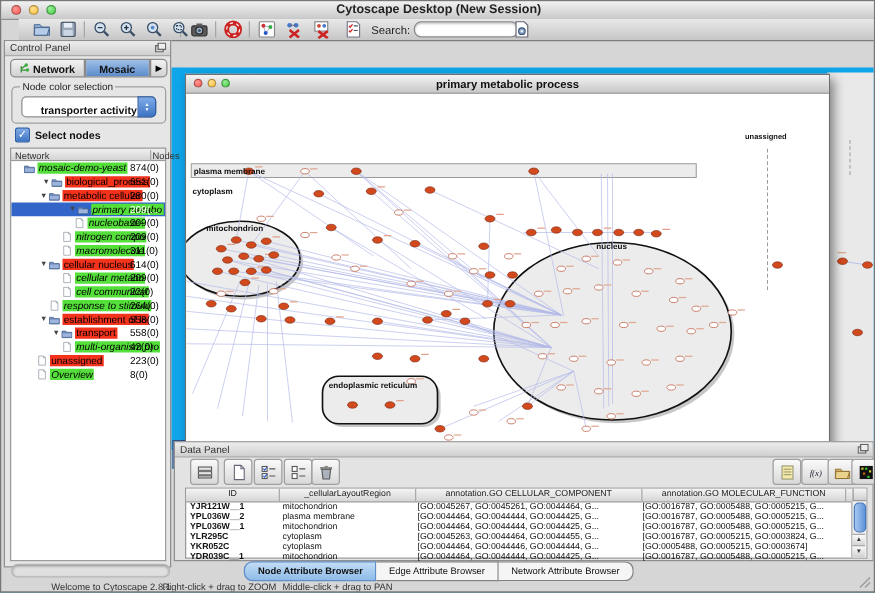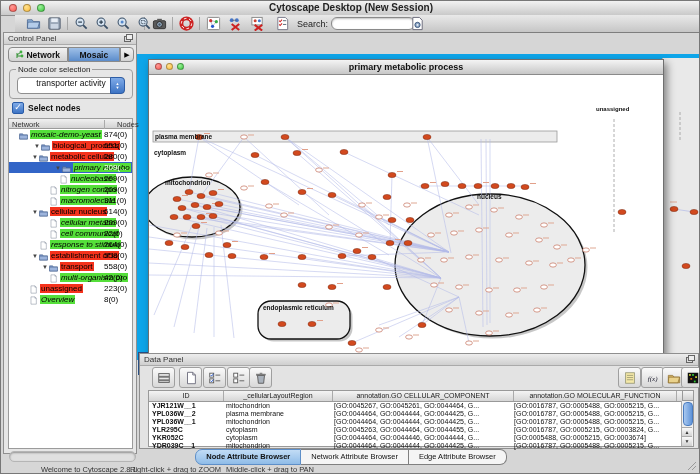--- a/index.html
+++ b/index.html
@@ -46,32 +46,32 @@
   #cp-tabs{position:absolute;left:4px;top:14px;width:126px;height:15px;display:flex;}
   .cp-tab{height:15px;display:flex;align-items:center;justify-content:center;gap:2px;
     font-size:8.5px;font-weight:bold;color:#111;border:1px solid #8a8a8a;box-sizing:border-box;}
   #tab-network{width:60px;background:linear-gradient(#F2F2F2,#D2D2D2);border-radius:4px 0 0 4px;}
   #tab-mosaic{width:53px;background:linear-gradient(#9FC0E8,#5B8CCB);}
   #tab-arrow{width:12px;background:linear-gradient(#F2F2F2,#D2D2D2);border:1px solid #8a8a8a;
     border-radius:0 4px 4px 0;font-size:7px;display:flex;align-items:center;justify-content:center;}
   #color-group{position:absolute;left:5px;top:36px;width:122px;height:28px;border:1px solid #9f9f9f;border-radius:4px;}
   #color-group legend, #color-legend{position:absolute;left:6px;top:-5px;background:#E6E6E6;font-size:8px;color:#222;padding:0 2px;}
   #color-combo{position:absolute;left:7px;top:7px;width:106px;height:15px;background:#fff;border:1px solid #8f8f8f;
-    border-radius:4px;font-size:8.5px;display:flex;align-items:flex-start;justify-content:center;color:#111;}
+    border-radius:4px;font-size:8.5px;display:flex;align-items:flex-end;justify-content:center;color:#111;font-weight:bold;}
   #combo-stepper{position:absolute;right:-1px;top:-1px;width:13px;height:15px;border-radius:0 4px 4px 0;
     background:linear-gradient(#7FABE8,#3D74C4);border:1px solid #2d5da6;display:flex;flex-direction:column;
     align-items:center;justify-content:center;color:#fff;font-size:4px;line-height:4px;}
   #select-row{position:absolute;left:8px;top:69px;display:flex;align-items:center;gap:4px;}
   #select-checkbox{width:10px;height:10px;border-radius:2px;border:1px solid #2A5CA8;
     background:linear-gradient(#7FABE8,#3D74C4);color:#fff;font-size:9px;line-height:9px;text-align:center;}
   #select-label{font-size:8.5px;font-weight:bold;color:#111;}
   #tree-header{position:absolute;left:4px;top:85px;width:125px;height:11px;background:linear-gradient(#F0F0F0,#D3D3D3);
     border:1px solid #9b9b9b;font-size:7.5px;color:#333;box-sizing:border-box;}
   #tree-header .c1{position:absolute;left:3px;top:1px;}
-  #tree-header .c2{position:absolute;left:95px;top:1px;border-left:1px solid #aaa;padding-left:12px;}
+  #tree-header .c2{position:absolute;left:111px;top:1px;border-left:1px solid #aaa;padding-left:1px;}
   #tree-body{position:absolute;left:4px;top:96px;width:125px;height:320px;background:#fff;
     border:1px solid #9b9b9b;border-top:none;overflow:hidden;box-sizing:border-box;}
   .tree-row{position:relative;height:11px;display:flex;align-items:center;white-space:nowrap;}
   .tree-row.sel{background:#3265C7;}
   .tr-arrow{display:inline-block;width:8px;font-size:6px;color:#444;text-align:center;flex:none;}
   .tr-icon{flex:none;margin-right:2px;}
   .tr-chip{font-size:8px;line-height:9px;padding:0 1px;color:#000;max-width:72px;overflow:hidden;flex:none;}
   .chip-green{background:#55DF3A;font-style:italic;}
   .chip-red{background:#F5321C;}
   .tr-count{position:absolute;left:95px;font-size:8px;color:#000;}
@@ -824,22 +824,22 @@
           <rect x="7" y="3.5" width="2" height="2" fill="#3c3"></rect>
           <rect x="10.5" y="6" width="2" height="2" fill="#cc3"></rect>
           <rect x="5" y="8" width="2" height="2" fill="#c60"></rect>
           <rect x="9" y="11" width="2" height="2" fill="#3c3"></rect>
         </svg>
       </div>
     </div>
 
   <div id="browser-tabs">
       <div class="br-tab sel">Node Attribute Browser</div>
+      <div class="br-tab">Edge Attribute Browser</div>
       <div class="br-tab">Network Attribute Browser</div>
-      <div class="br-tab">Edge Attribute Browser</div>
     </div>
 
   <div id="status-progress"></div>
   <div id="status-bar">
     <span style="left:8px">Welcome to Cytoscape 2.8.1</span>
     <span style="left:97px">Right-click + drag to ZOOM</span>
     <span style="left:193px">Middle-click + drag to PAN</span>
   </div>
   <svg id="grip" width="10" height="10" viewBox="0 0 10 10">
     <path d="M9 1 L1 9 M9 5 L5 9 M9 9 L9 9" stroke="#999" stroke-width="1" fill="none"></path>

